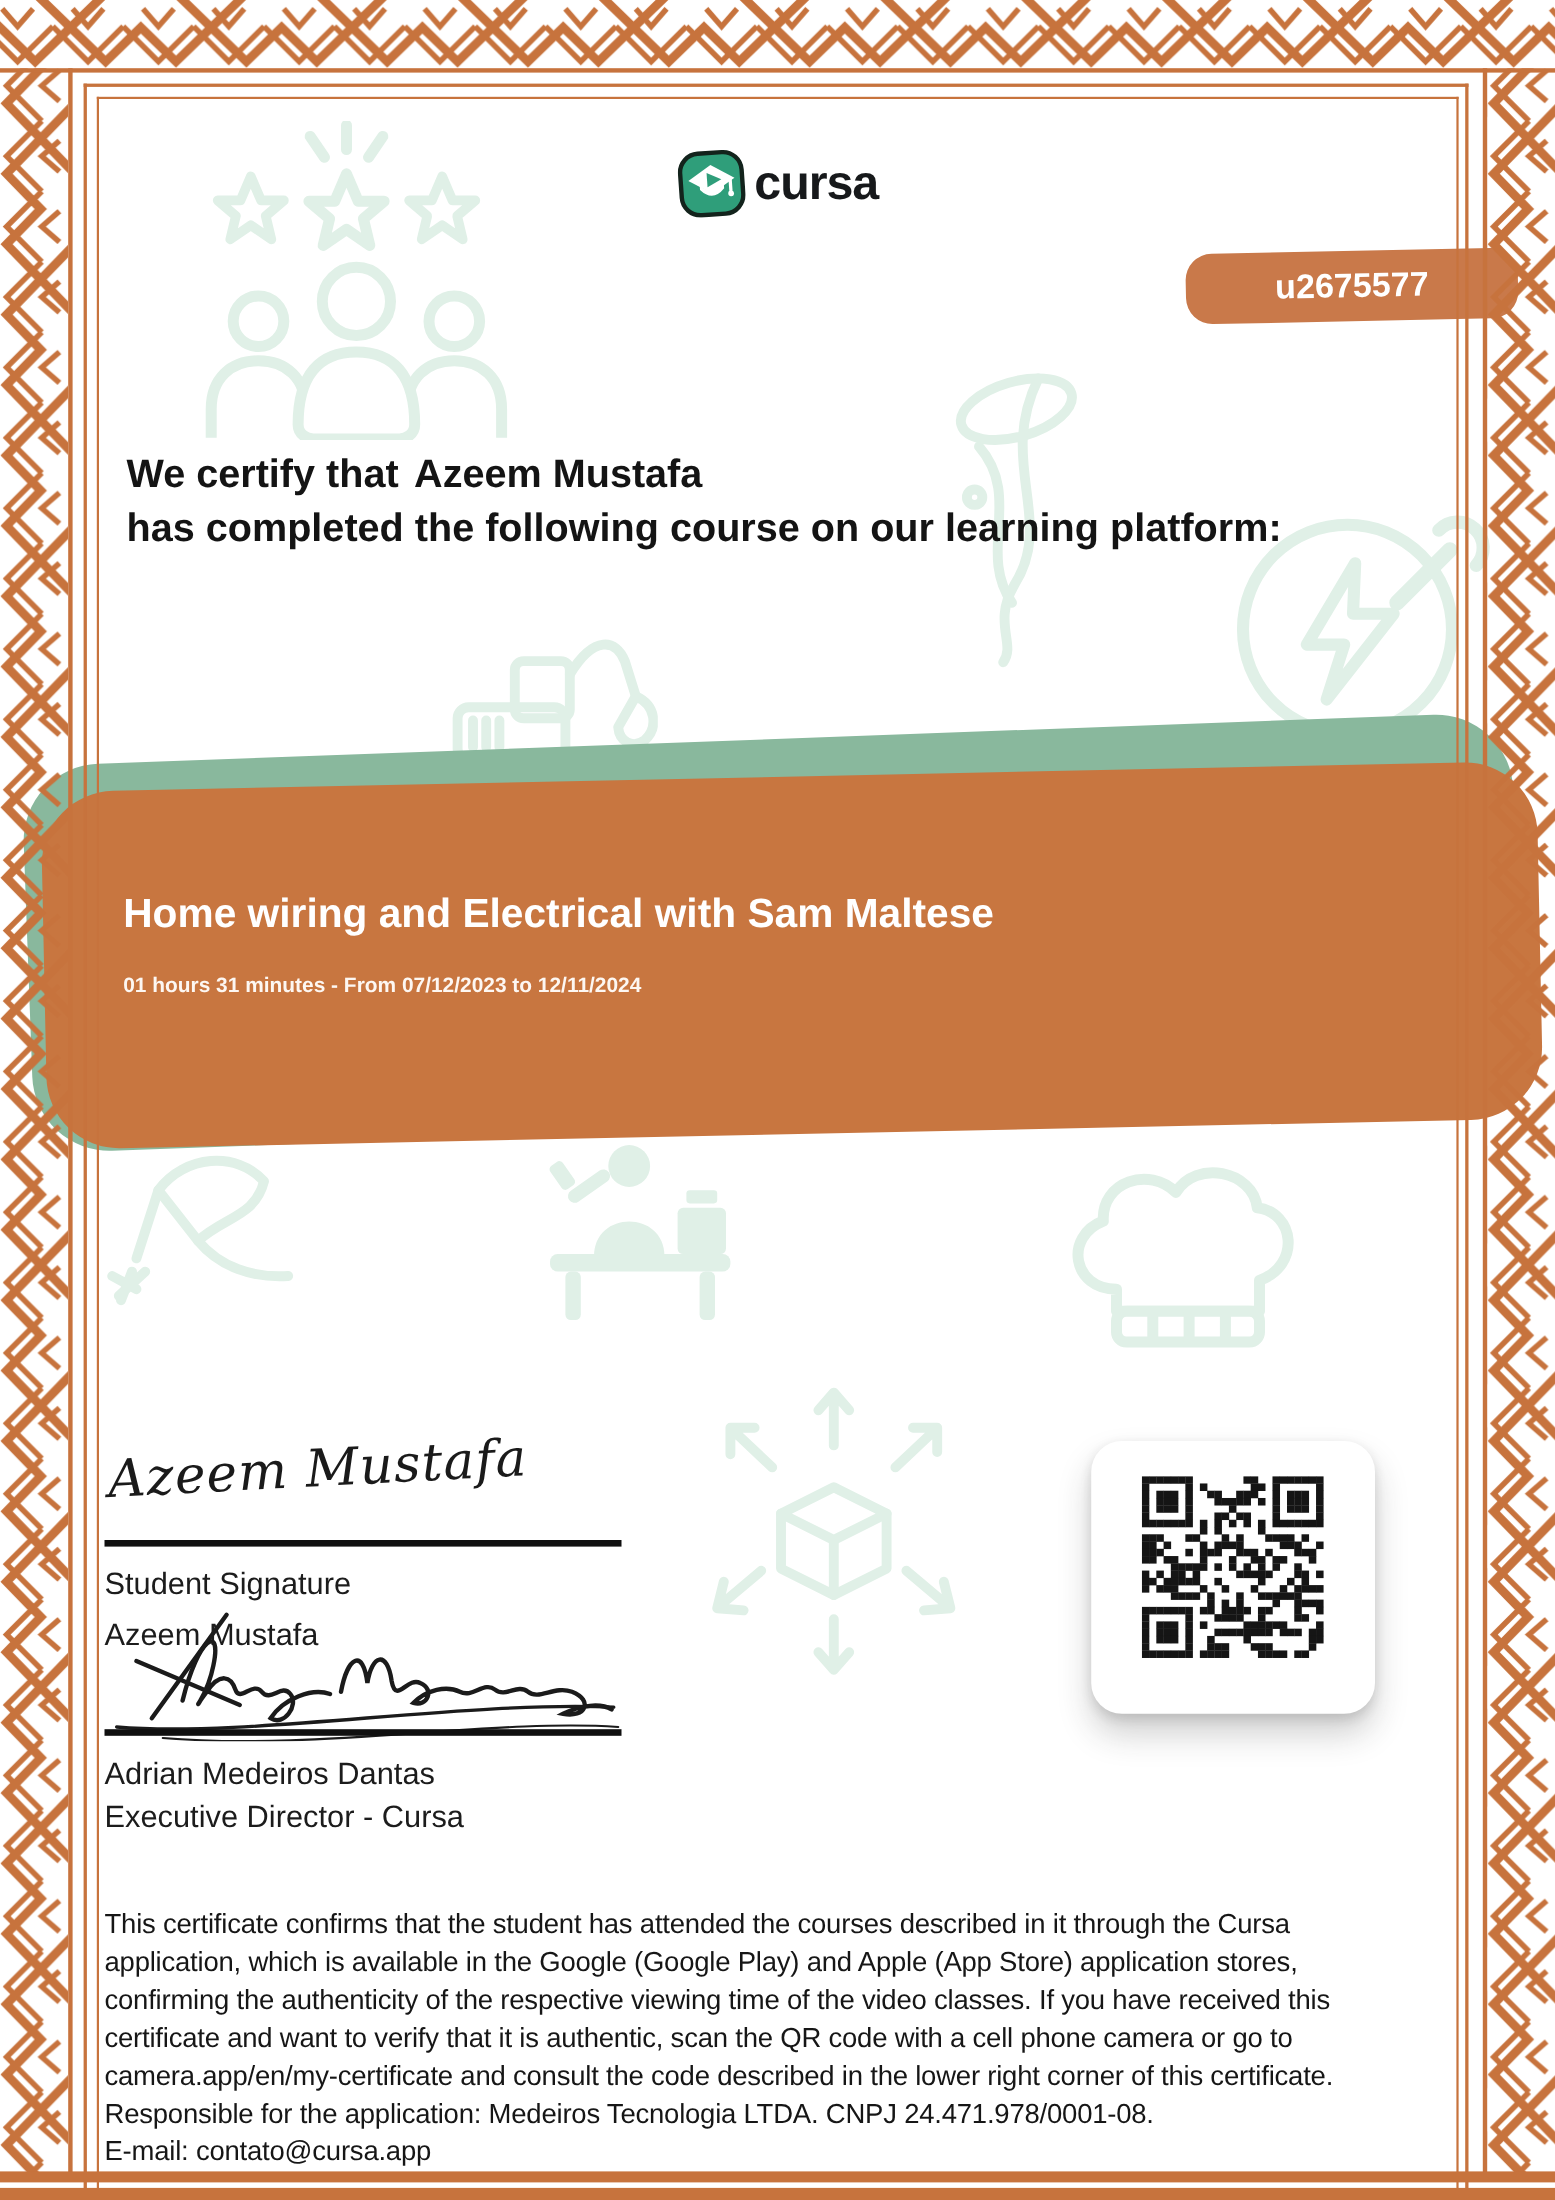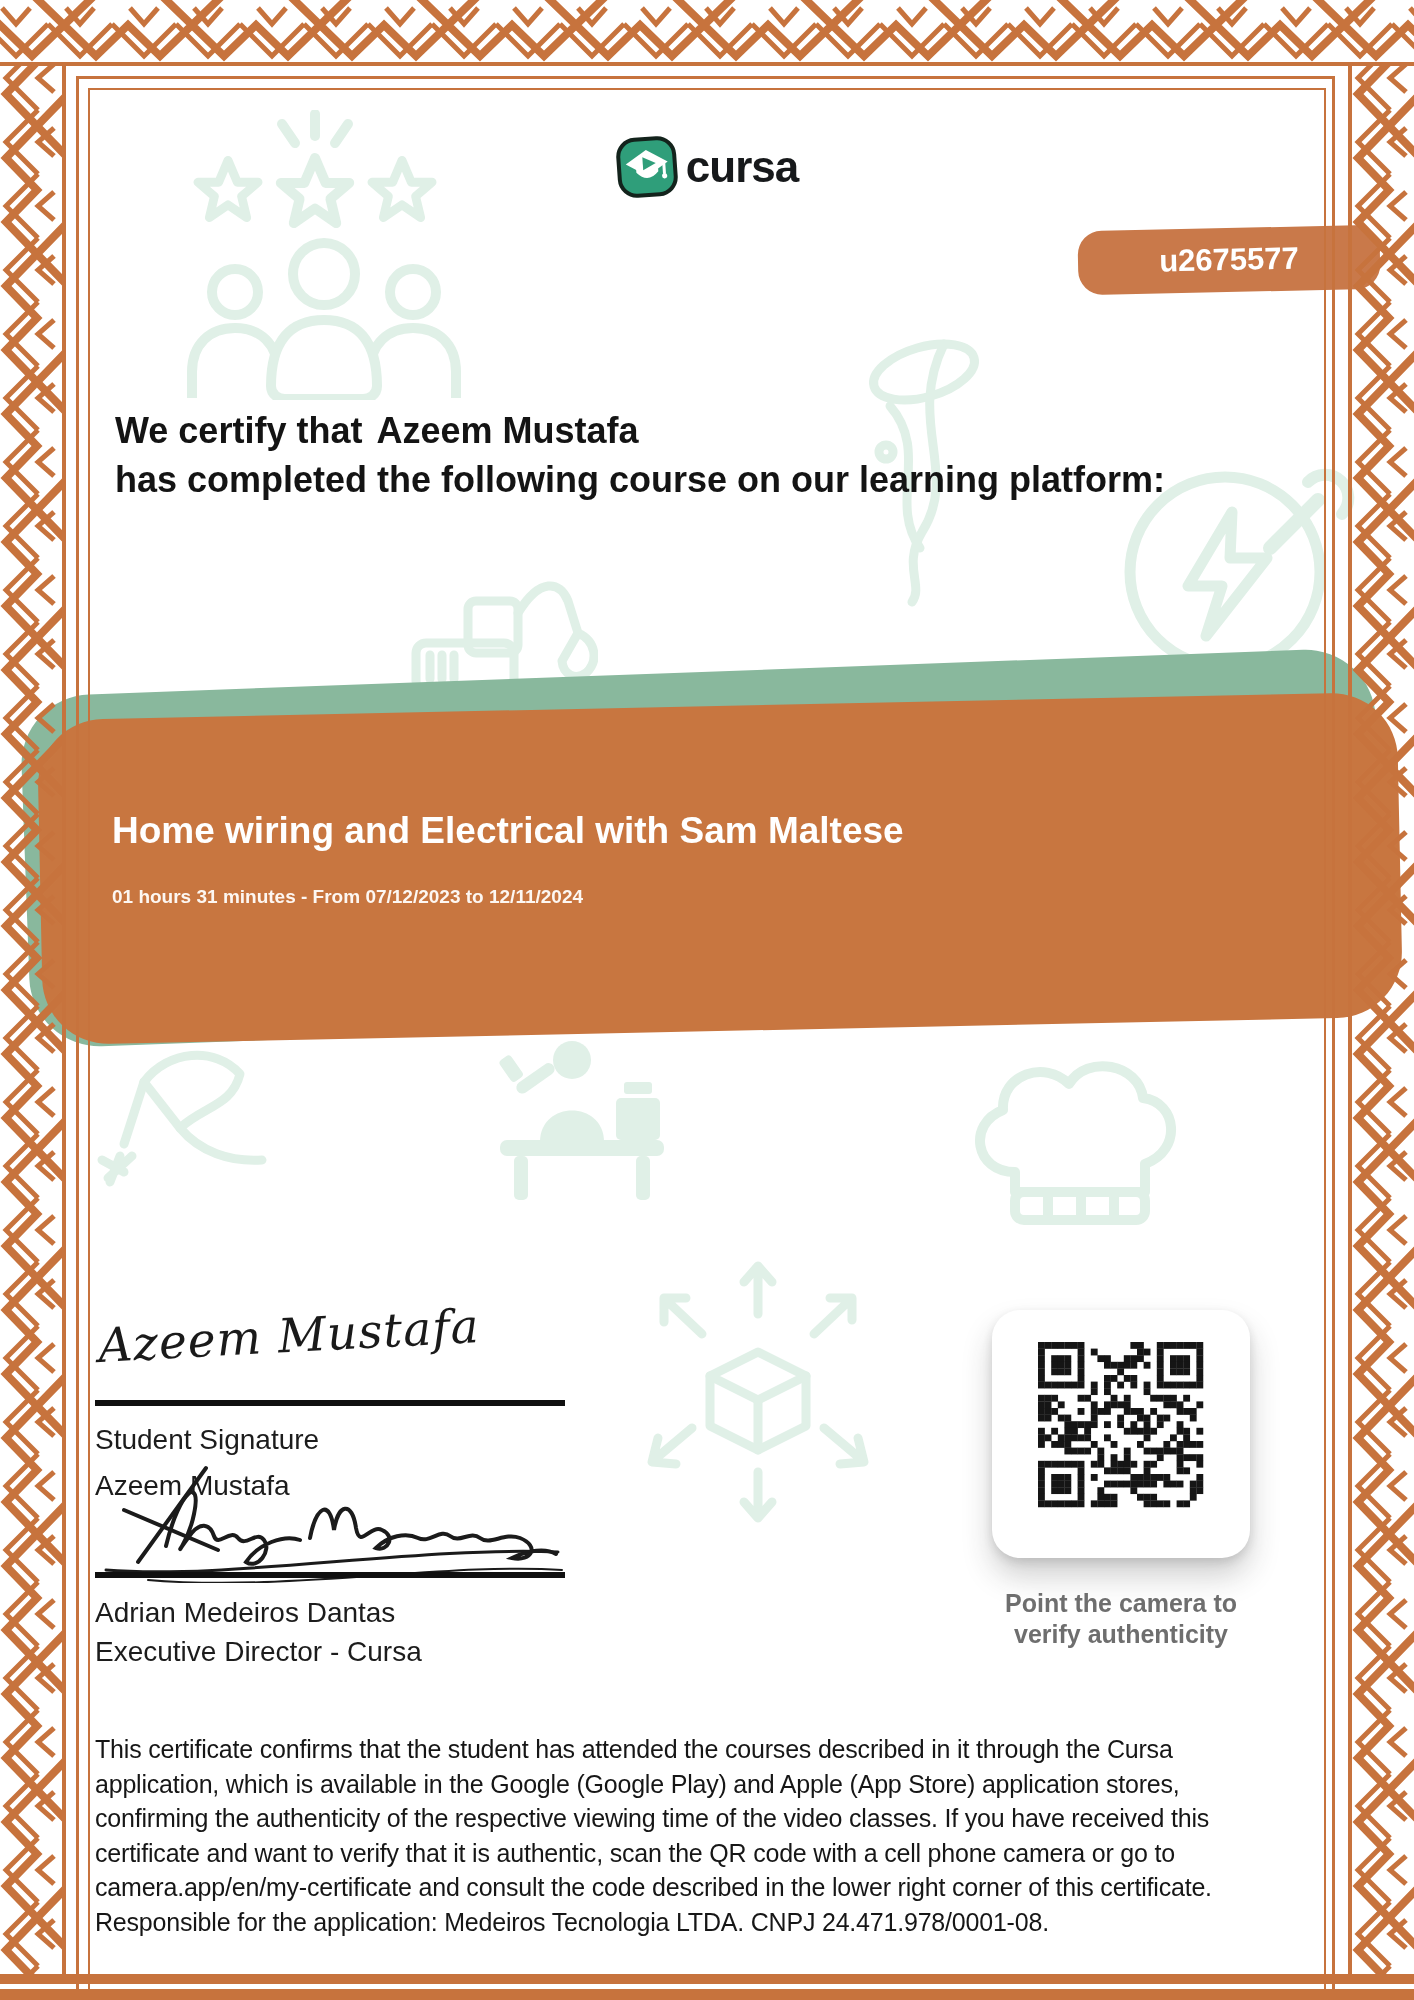--- a/index.html
+++ b/index.html
@@ -522,32 +522,29 @@
           <rect x="72.6" y="158.4" width="6.85" height="6.85" fill="#151515"></rect>
           <rect x="105.6" y="158.4" width="6.85" height="6.85" fill="#151515"></rect>
           <rect x="112.2" y="158.4" width="6.85" height="6.85" fill="#151515"></rect>
           <rect x="118.8" y="158.4" width="6.85" height="6.85" fill="#151515"></rect>
           <rect x="125.4" y="158.4" width="6.85" height="6.85" fill="#151515"></rect>
           <rect x="138.6" y="158.4" width="6.85" height="6.85" fill="#151515"></rect>
           <rect x="145.2" y="158.4" width="6.85" height="6.85" fill="#151515"></rect>
         </svg>
       </div>
   </div>
-  <div class="qr-caption">
-    <div>Point the camera to</div>
-    <div>verify authenticity</div>
-  </div>
 
   <div class="footer-text">
       <div>This certificate confirms that the student has attended the courses described in it through the Cursa</div>
       <div>application, which is available in the Google (Google Play) and Apple (App Store) application stores,</div>
       <div>confirming the authenticity of the respective viewing time of the video classes. If you have received this</div>
       <div>certificate and want to verify that it is authentic, scan the QR code with a cell phone camera or go to</div>
       <div>camera.app/en/my-certificate and consult the code described in the lower right corner of this certificate.</div>
       <div>Responsible for the application: Medeiros Tecnologia LTDA. CNPJ 24.471.978/0001-08.</div>
+      <div>E-mail: contato@cursa.app</div>
     </div>
 
   <div class="lat" style="left:0;top:0;">
     <svg width="1414" height="62">
       <defs>
         <pattern id="latH" width="128" height="62" patternUnits="userSpaceOnUse">
           <g stroke="#c7733d" fill="none">
             <path stroke-width="8" d="M-32,-6 L32,56 L96,-6 M32,-6 L96,56 L160,-6"></path>
             <path stroke-width="5" d="M-16,24 L16,56 L48,24 M48,24 L80,56 L112,24 M112,24 L144,56 L176,24"></path>
             <path stroke-width="5" d="M2,8 L16,24 L30,8 M66,8 L80,24 L94,8"></path>

